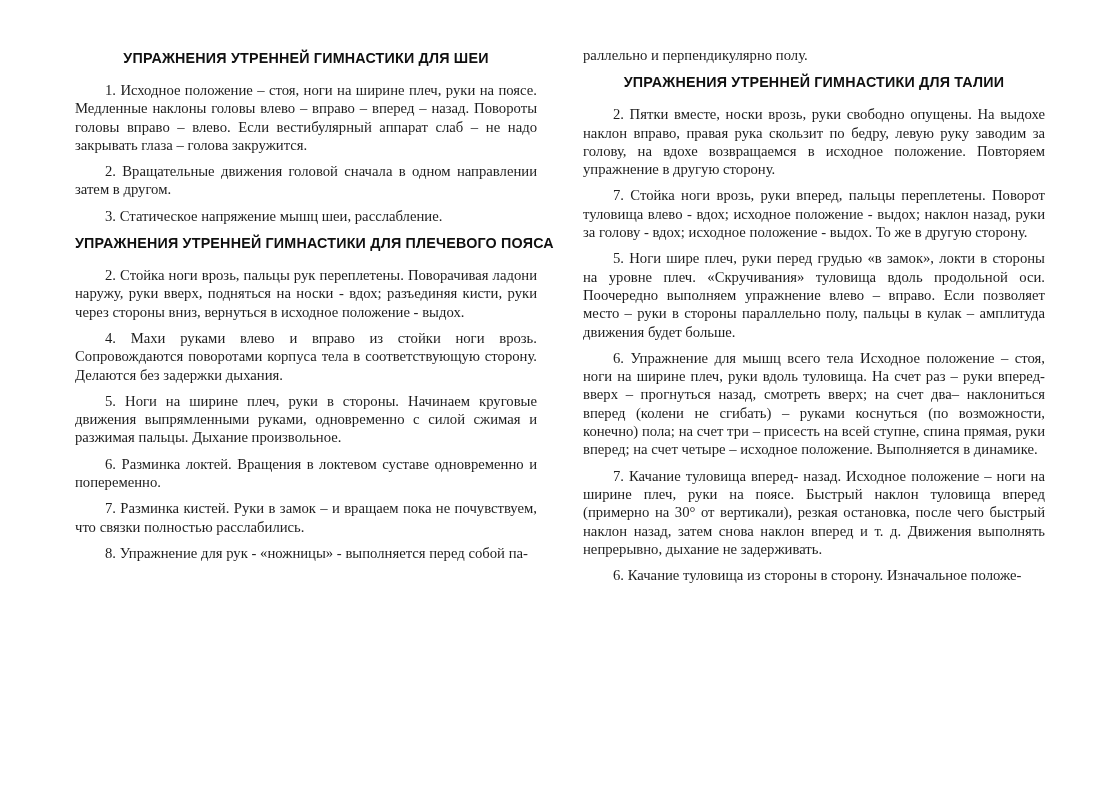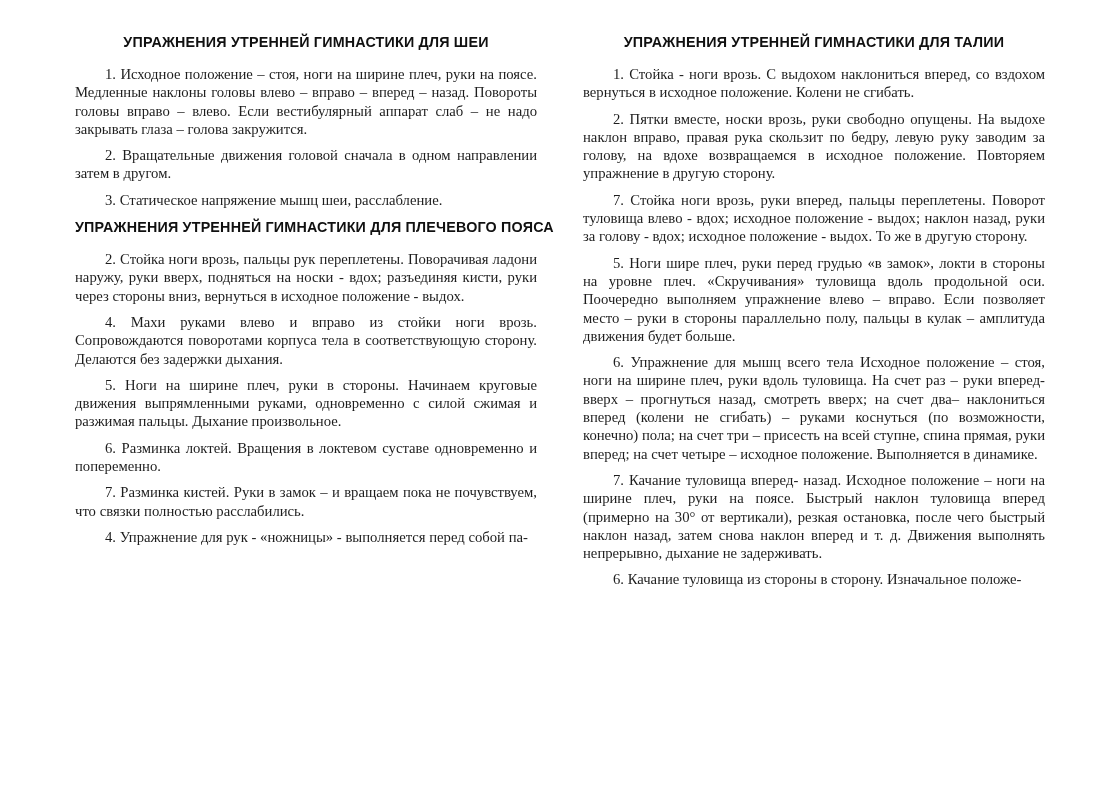--- a/index.html
+++ b/index.html
@@ -6,21 +6,21 @@
   html, body { margin: 0; padding: 0; }
   body {
     width: 1119px;
     height: 794px;
     background: #ffffff;
     overflow: hidden;
   }
   .page {
     display: flex;
     gap: 46px;
-    padding: 30px 74px 20px 75px;
+    padding: 46px 74px 20px 75px;
     width: 100%;
     height: 100%;
   }
   .column {
     flex: 1 1 0;
     min-width: 0;
   }
   .para {
     font-family: "Liberation Serif", "DejaVu Serif", serif;
     font-size: 14.7px;
@@ -51,25 +51,25 @@
       <h2 class="heading">УПРАЖНЕНИЯ УТРЕННЕЙ ГИМНАСТИКИ ДЛЯ ШЕИ</h2>
       <p class="para">1. Исходное положение – стоя, ноги на ширине плеч, руки на поясе. Медленные наклоны головы влево – вправо – вперед – назад. Повороты головы вправо – влево. Если вестибулярный аппарат слаб – не надо закрывать глаза – голова закружится.</p>
       <p class="para">2. Вращательные движения головой сначала в одном направлении затем в другом.</p>
       <p class="para">3. Статическое напряжение мышц шеи, расслабление.</p>
       <h2 class="heading">УПРАЖНЕНИЯ УТРЕННЕЙ ГИМНАСТИКИ ДЛЯ ПЛЕЧЕВОГО ПОЯСА</h2>
       <p class="para">2. Стойка ноги врозь, пальцы рук переплетены. Поворачивая ладони наружу, руки вверх, подняться на носки - вдох; разъединяя кисти, руки через стороны вниз, вернуться в исходное положение - выдох.</p>
       <p class="para">4. Махи руками влево и вправо из стойки ноги врозь. Сопровождаются поворотами корпуса тела в соответствующую сторону. Делаются без задержки дыхания.</p>
       <p class="para">5. Ноги на ширине плеч, руки в стороны. Начинаем круговые движения выпрямленными руками, одновременно с силой сжимая и разжимая пальцы. Дыхание произвольное.</p>
       <p class="para">6. Разминка локтей. Вращения в локтевом суставе одновременно и попеременно.</p>
       <p class="para">7. Разминка кистей. Руки в замок – и вращаем пока не почувствуем, что связки полностью расслабились.</p>
-      <p class="para">4. Упражнение для рук - «ножницы» - выполняется перед собой па-</p>
+      <p class="para">8. Упражнение для рук - «ножницы» - выполняется перед собой па-</p>
     </div>
     <div class="column">
+      <p class="para no-indent">раллельно и перпендикулярно полу.</p>
       <h2 class="heading">УПРАЖНЕНИЯ УТРЕННЕЙ ГИМНАСТИКИ ДЛЯ ТАЛИИ</h2>
-      <p class="para">1. Стойка - ноги врозь. С выдохом наклониться вперед, со вздохом вернуться в исходное положение. Колени не сгибать.</p>
       <p class="para">2. Пятки вместе, носки врозь, руки свободно опущены. На выдохе наклон вправо, правая рука скользит по бедру, левую руку заводим за голову, на вдохе возвращаемся в исходное положение. Повторяем упражнение в другую сторону.</p>
       <p class="para">7. Стойка ноги врозь, руки вперед, пальцы переплетены. Поворот туловища влево - вдох; исходное положение - выдох; наклон назад, руки за голову - вдох; исходное положение - выдох. То же в другую сторону.</p>
       <p class="para">5. Ноги шире плеч, руки перед грудью «в замок», локти в стороны на уровне плеч. «Скручивания» туловища вдоль продольной оси. Поочередно выполняем упражнение влево – вправо. Если позволяет место – руки в стороны параллельно полу, пальцы в кулак – амплитуда движения будет больше.</p>
       <p class="para">6. Упражнение для мышц всего тела Исходное положение – стоя, ноги на ширине плеч, руки вдоль туловища. На счет раз – руки вперед-вверх – прогнуться назад, смотреть вверх; на счет два– наклониться вперед (колени не сгибать) – руками коснуться (по возможности, конечно) пола; на счет три – присесть на всей ступне, спина прямая, руки вперед; на счет четыре – исходное положение. Выполняется в динамике.</p>
       <p class="para">7. Качание туловища вперед- назад. Исходное положение – ноги на ширине плеч, руки на поясе. Быстрый наклон туловища вперед (примерно на 30° от вертикали), резкая остановка, после чего быстрый наклон назад, затем снова наклон вперед и т. д. Движения выполнять непрерывно, дыхание не задерживать.</p>
       <p class="para">6. Качание туловища из стороны в сторону. Изначальное положе-</p>
     </div>
   </div>
 
 </body></html>

